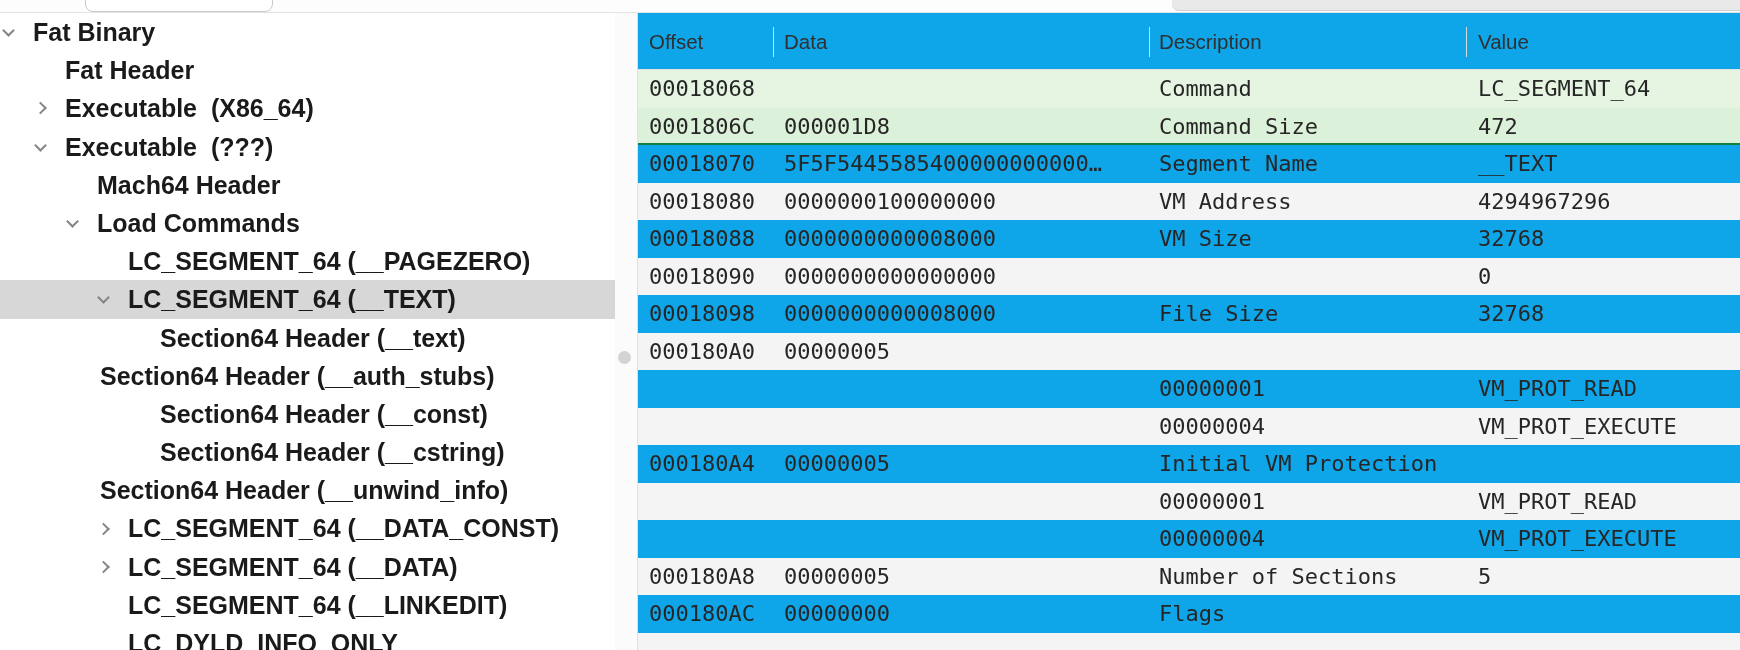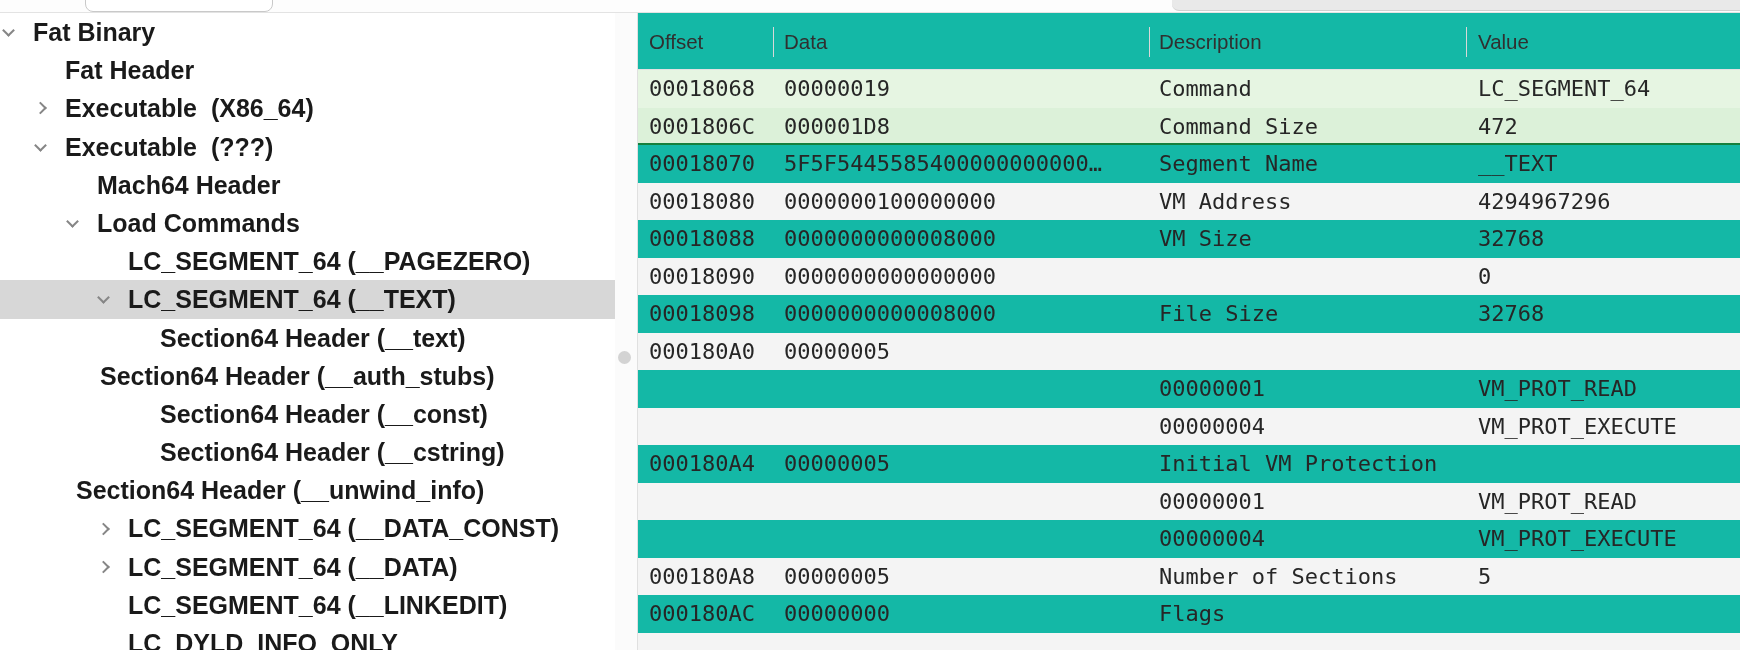--- a/index.html
+++ b/index.html
@@ -45,21 +45,21 @@
   
   .splitter { position:absolute; left:615px; top:13px; width:22px; bottom:0; background:#fbfbfb; }
   .split-dot {
     position:absolute; left:618px; top:351px; width:13px; height:13px;
     border-radius:50%; background:#d3d3d3;
   }
 
   
   .pane {
     position:absolute; left:637px; top:13px; right:0; bottom:0;
-    background:#14b8a6; border-left:1px solid #e0e0e0; overflow:hidden;
+    background:#0ea5e9; border-left:1px solid #e0e0e0; overflow:hidden;
   }
   .thead { position:relative; height:57px; border-bottom:1px solid #e2e2e2; }
   .th {
     position:absolute; top:0; height:57px; line-height:57px;
     font-size:20.5px; color:#303030; white-space:nowrap;
   }
   .th-sep { position:absolute; top:14px; height:30px; width:1px; background:#d8d8d8; }
 
   .t-row {
     position:relative; height:37.5px;
@@ -98,21 +98,21 @@
       <div class="s-row"><span class="chev right" style="left: 36px;"></span><span style="margin-left: 65px;">Executable  (X86_64)</span></div>
       <div class="s-row"><span class="chev down" style="left: 36px;"></span><span style="margin-left: 65px;">Executable  (???)</span></div>
       <div class="s-row"><span style="margin-left: 97px;">Mach64 Header</span></div>
       <div class="s-row"><span class="chev down" style="left: 68px;"></span><span style="margin-left: 97px;">Load Commands</span></div>
       <div class="s-row"><span style="margin-left: 128px;">LC_SEGMENT_64 (__PAGEZERO)</span></div>
       <div class="s-row selected"><span class="chev down" style="left: 99px;"></span><span style="margin-left: 128px;">LC_SEGMENT_64 (__TEXT)</span></div>
       <div class="s-row"><span style="margin-left: 160px;">Section64 Header (__text)</span></div>
       <div class="s-row"><span style="margin-left: 100px;">Section64 Header (__auth_stubs)</span></div>
       <div class="s-row"><span style="margin-left: 160px;">Section64 Header (__const)</span></div>
       <div class="s-row"><span style="margin-left: 160px;">Section64 Header (__cstring)</span></div>
-      <div class="s-row"><span style="margin-left: 76px;">Section64 Header (__unwind_info)</span></div>
+      <div class="s-row"><span style="margin-left: 100px;">Section64 Header (__unwind_info)</span></div>
       <div class="s-row"><span class="chev right" style="left: 99px;"></span><span style="margin-left: 128px;">LC_SEGMENT_64 (__DATA_CONST)</span></div>
       <div class="s-row"><span class="chev right" style="left: 99px;"></span><span style="margin-left: 128px; text-align: right;">LC_SEGMENT_64 (__DATA)</span></div>
       <div class="s-row"><span style="margin-left: 128px;">LC_SEGMENT_64 (__LINKEDIT)</span></div>
       <div class="s-row"><span style="margin-left: 128px;">LC_DYLD_INFO_ONLY</span></div>
     </div>
 
   <div class="splitter"></div>
   <div class="split-dot"></div>
 
   <div class="pane">
@@ -121,21 +121,20 @@
       <span class="th col-data">Data</span>
       <span class="th col-desc">Description</span>
       <span class="th col-val">Value</span>
       <span class="th-sep" style="left:135px"></span>
       <span class="th-sep" style="left:511px"></span>
       <span class="th-sep" style="left:828px"></span>
     </div>
     <div id="tbody">
         <div class="t-row hl1">
           <span class="cell c-off">00018068</span>
-          <span class="cell c-data">00000019</span>
           <span class="cell c-desc">Command</span>
           <span class="cell c-val">LC_SEGMENT_64</span>
         </div>
         <div class="t-row hl2">
           <span class="cell c-off">0001806C</span>
           <span class="cell c-data">000001D8</span>
           <span class="cell c-desc">Command Size</span>
           <span class="cell c-val">472</span>
         </div>
         <div class="t-row">

